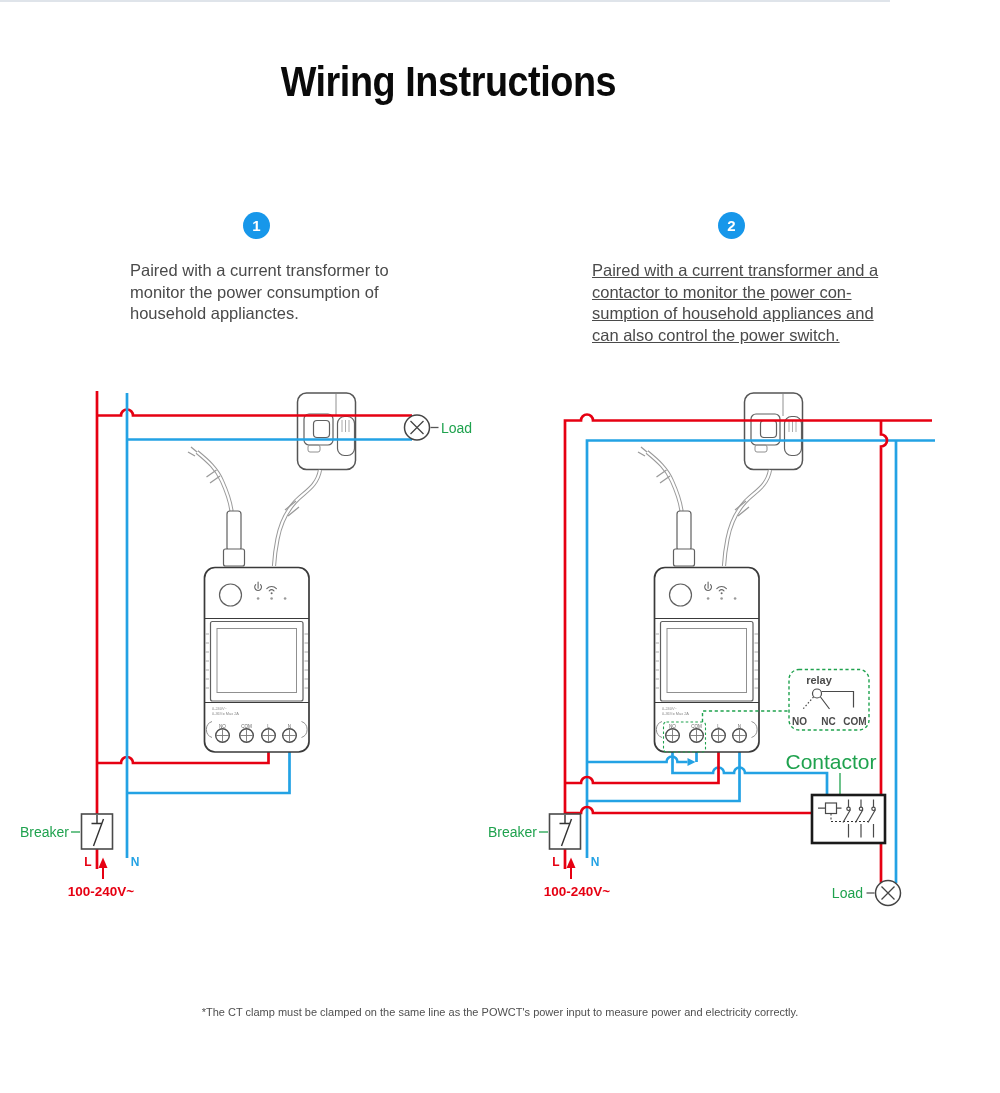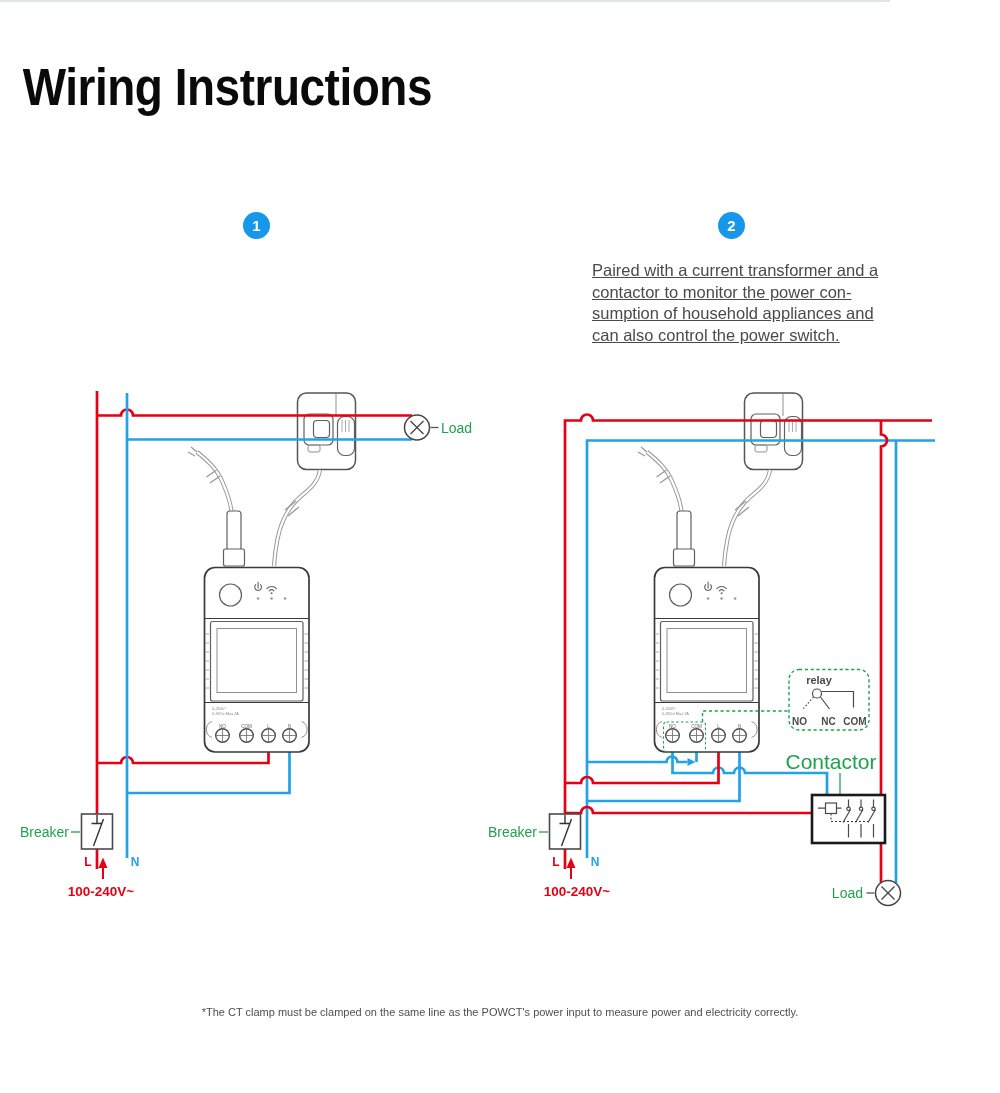--- a/index.html
+++ b/index.html
@@ -6,22 +6,22 @@
     --wire_live:#e60012;
     --wire_neutral:#23a2e4;
     --label_green:#1fa24e;
     --badge_blue:#1797ea;
     --text_dark:#4a4a4a;
   }
   *{margin:0;padding:0;box-sizing:border-box;}
   body{background:#fff;font-family:"Liberation Sans","DejaVu Sans",sans-serif;}
   .page{position:relative;width:1000px;height:1093px;background:#fff;overflow:hidden;}
   .top-divider{position:absolute;left:0;top:0;width:890px;height:2px;background:#dfe4ea;}
-  .page-title{position:absolute;left:0;top:58px;width:896px;text-align:left;
-    font-size:51px;font-weight:bold;color:#0a0a0a;letter-spacing:-.5px;}
+  .page-title{position:absolute;left:0;top:58px;width:896px;text-align:center;
+    font-size:42px;font-weight:bold;color:#0a0a0a;letter-spacing:-.5px;}
   .page-title span{display:inline-block;transform:scaleX(.9);}
   .step-badge{position:absolute;width:27px;height:27px;border-radius:50%;background:var(--badge_blue);
     color:#fff;font-size:15px;font-weight:bold;display:flex;align-items:center;justify-content:center;}
   .badge-1{left:243px;top:212px;}
   .badge-2{left:718px;top:212px;}
   .step-text{position:absolute;font-size:16.5px;line-height:21.5px;color:var(--text_dark);white-space:pre-line;}
   .text-1{left:130px;top:260px;}
   .text-2{left:592px;top:260px;text-decoration:underline;}
   .footnote{position:absolute;left:0;top:1006px;width:1000px;text-align:center;
     font-size:11px;color:#4f4f4f;}
@@ -75,20 +75,23 @@
 
 <div class="page">
 
   <div class="top-divider"></div>
 
   <div class="page-title">
     <span>Wiring Instructions</span>
   </div>
 
   <div class="step-badge badge-1">1</div>
+  <div class="step-text text-1">Paired with a current transformer to
+monitor the power consumption of
+household applianctes.</div>
 
   <div class="step-badge badge-2">2</div>
   <div class="step-text text-2">Paired with a current transformer and a
 contactor to monitor the power con-
 sumption of household appliances and
 can also control the power switch.</div>
 
   <svg class="diagram" width="1000" height="560" viewBox="0 370 1000 560">
     <defs>
       <g id="ct-clamp">

